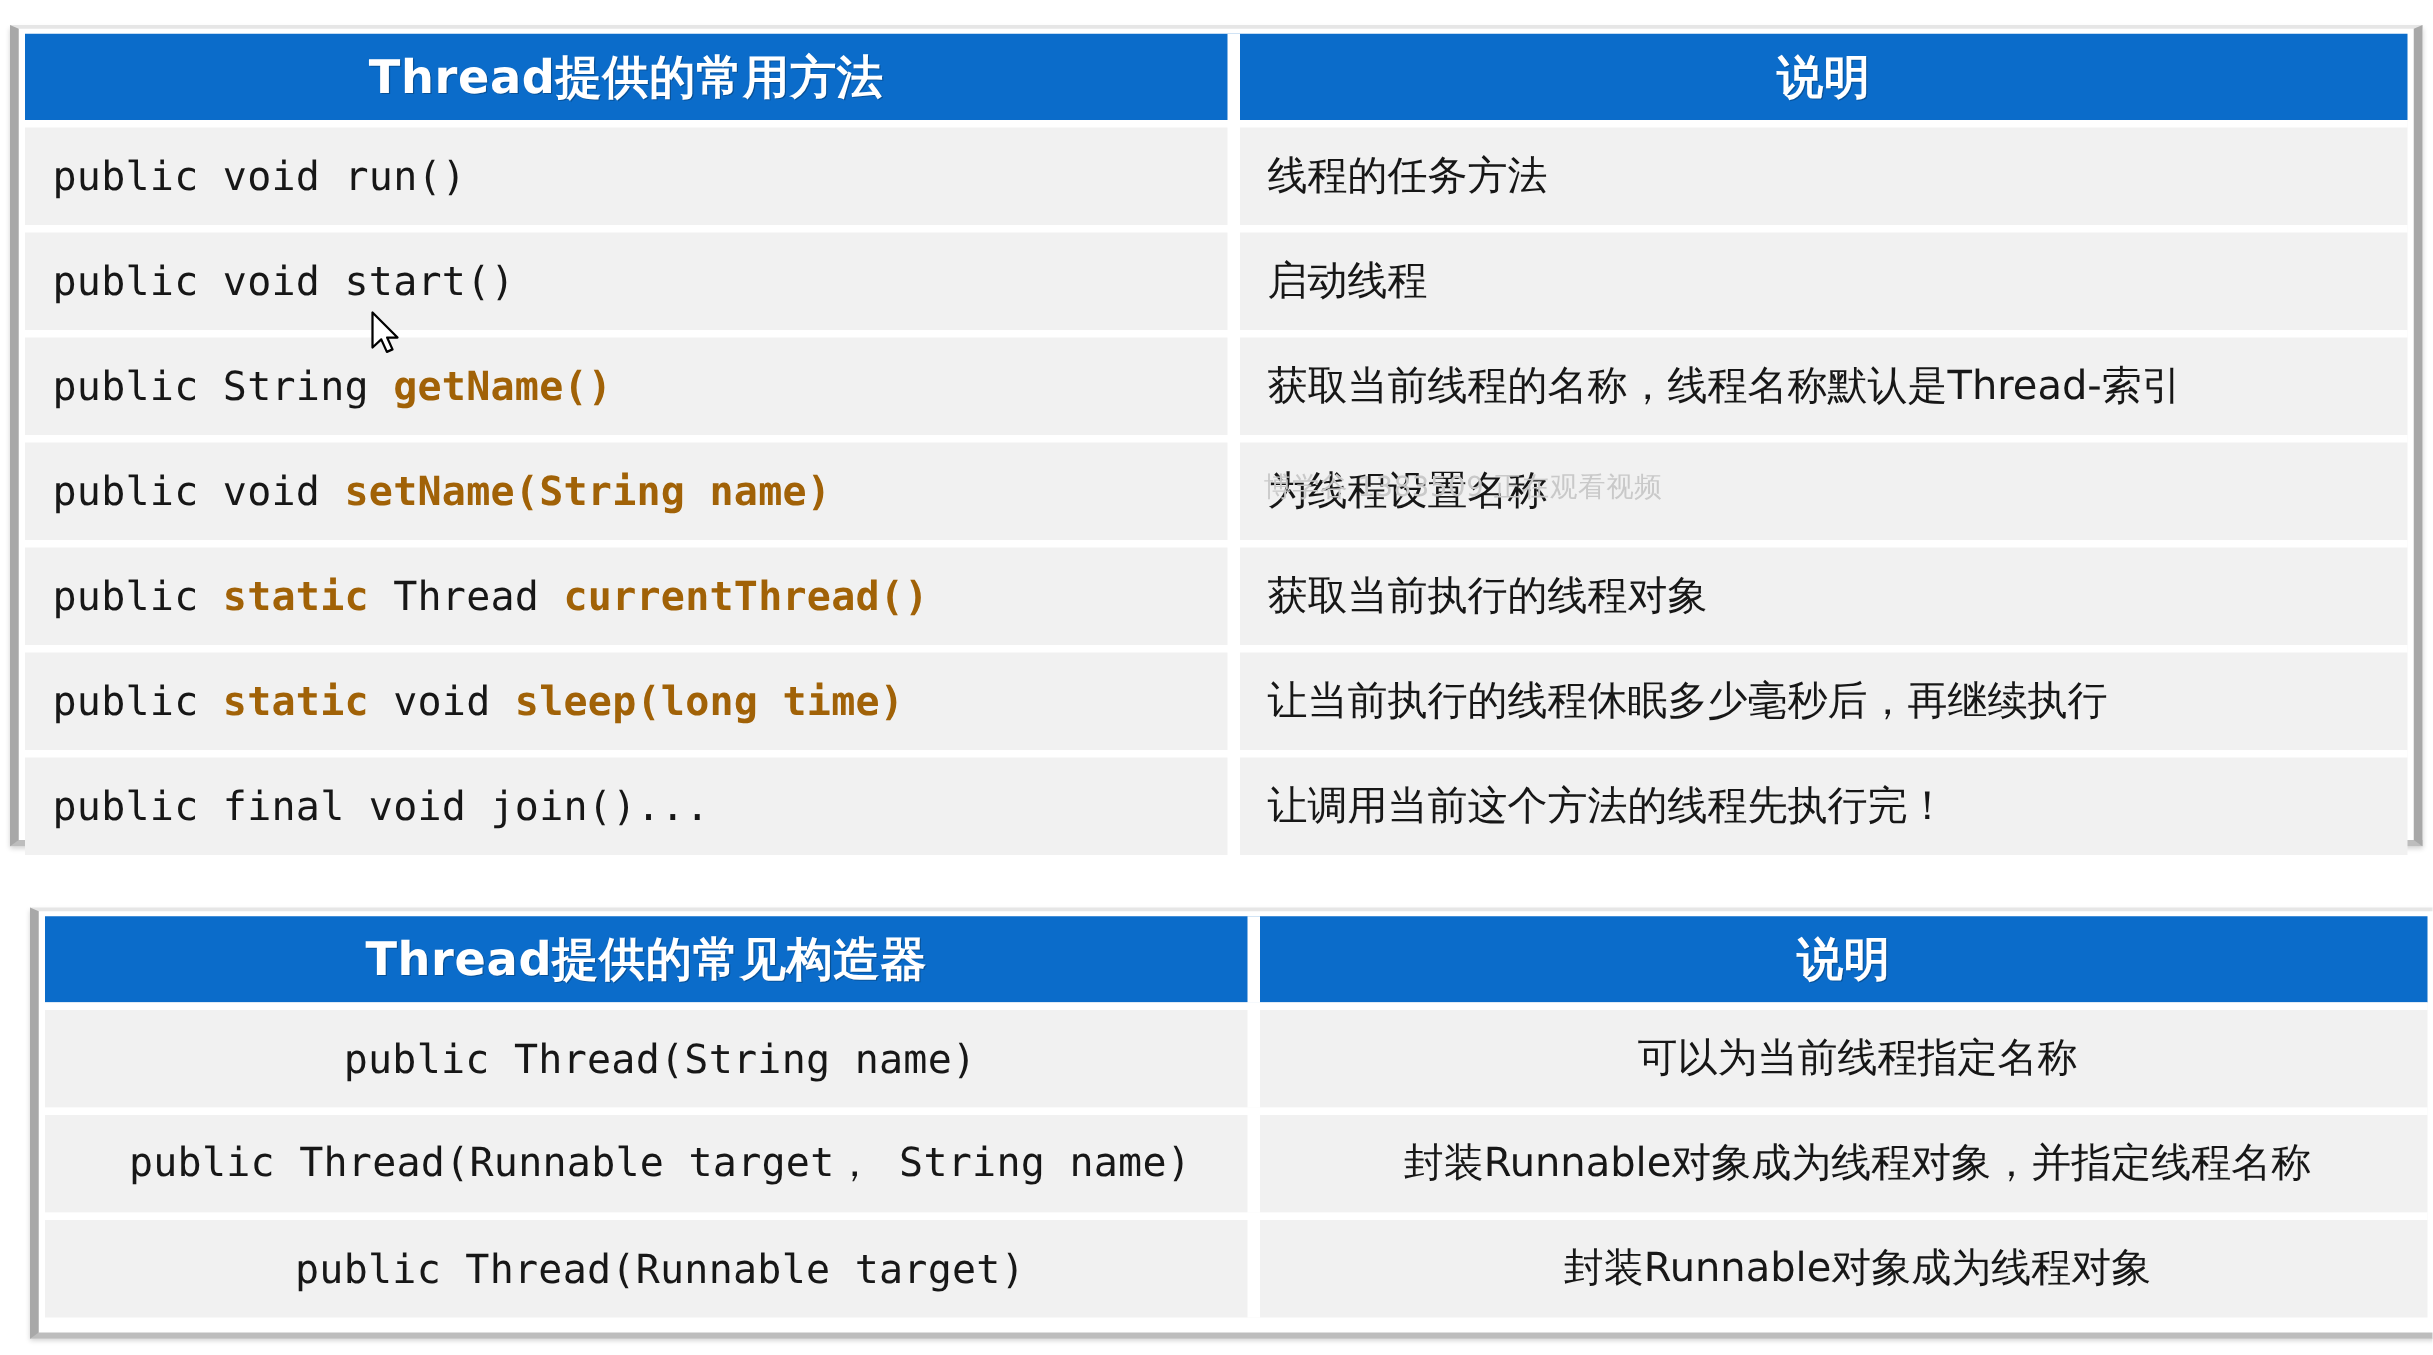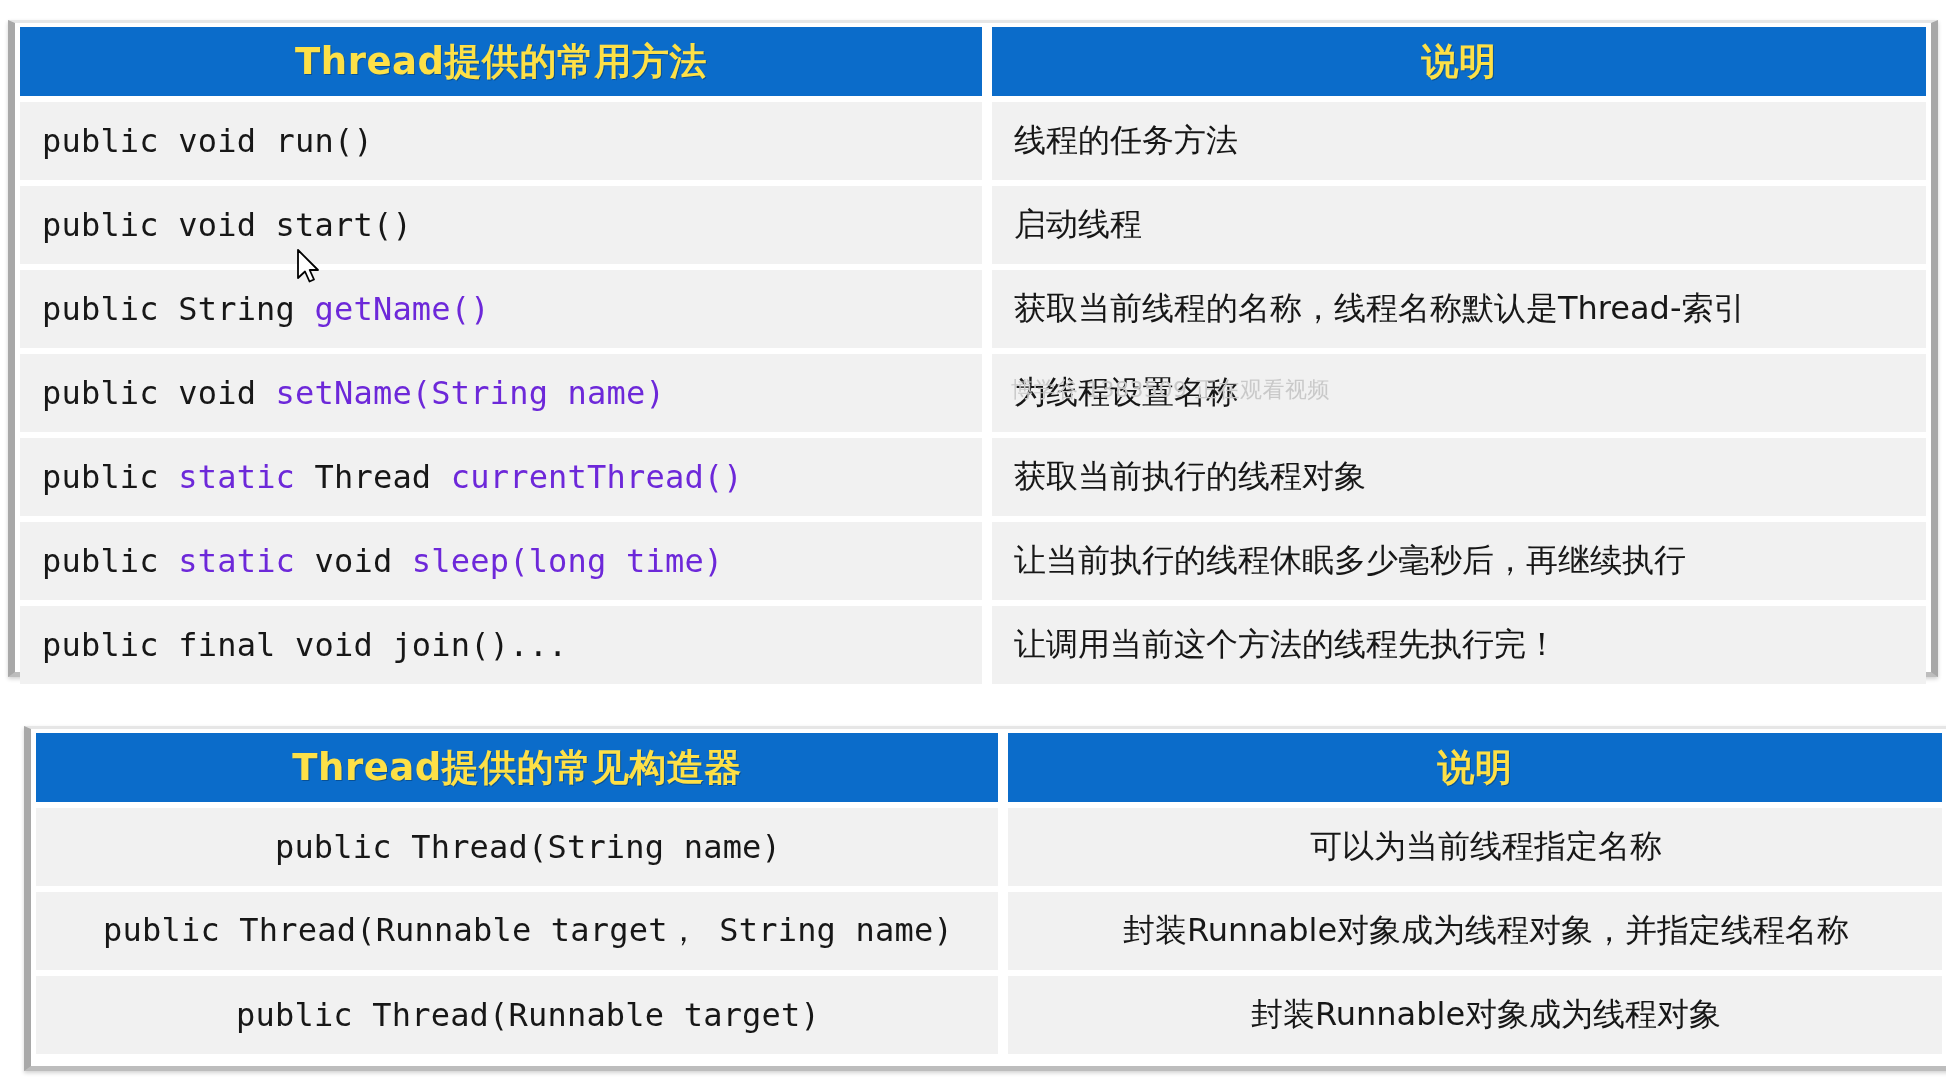--- a/index.html
+++ b/index.html
@@ -29,21 +29,21 @@
     padding: 4px 5px 5px 5px;
   }
   #table-methods { left: 8px; top: 20px; width: 1930px; height: 657px; }
   #table-ctors   { left: 24px; top: 726px; width: 1930px; height: 345px; }
 
   .tbl { width: 100%; border-collapse: separate; border-spacing: 0 0; }
 
   
   .hdr-row th {
     background: #0B6CCA;
-    color: #fde047;
+    color: #ffffff;
     font-weight: bold;
     text-align: center;
     letter-spacing: .5px;
     padding: 0;
     height: 69px;
     vertical-align: middle;
     font-size: 37px;
     font-family: "DejaVu Sans", "Liberation Sans", sans-serif;
   }
   .hdr-row th.col-a { width: 972px; border-right: 10px solid #ffffff; }
@@ -71,21 +71,21 @@
   }
   .tbl td.col-b {
     font-family: "DejaVu Sans", "Liberation Sans", sans-serif;
     font-size: 32px;
     white-space: nowrap;
     margin-top: 40px;
   }
   #table-methods .tbl td { height: 84px; }
   #table-ctors .tbl td   { height: 84px; text-align: center; }
 
-  .kw { color: #6d28d9; font-weight: normal; }
+  .kw { color: #a16207; font-weight: bold; }
 
   
   .watermark {
     position: absolute;
     left: 1011px;
     top: 375px;
     font-family: "DejaVu Sans", "Liberation Sans", sans-serif;
     font-size: 22px;
     color: #c9c9c9;
     white-space: nowrap;

